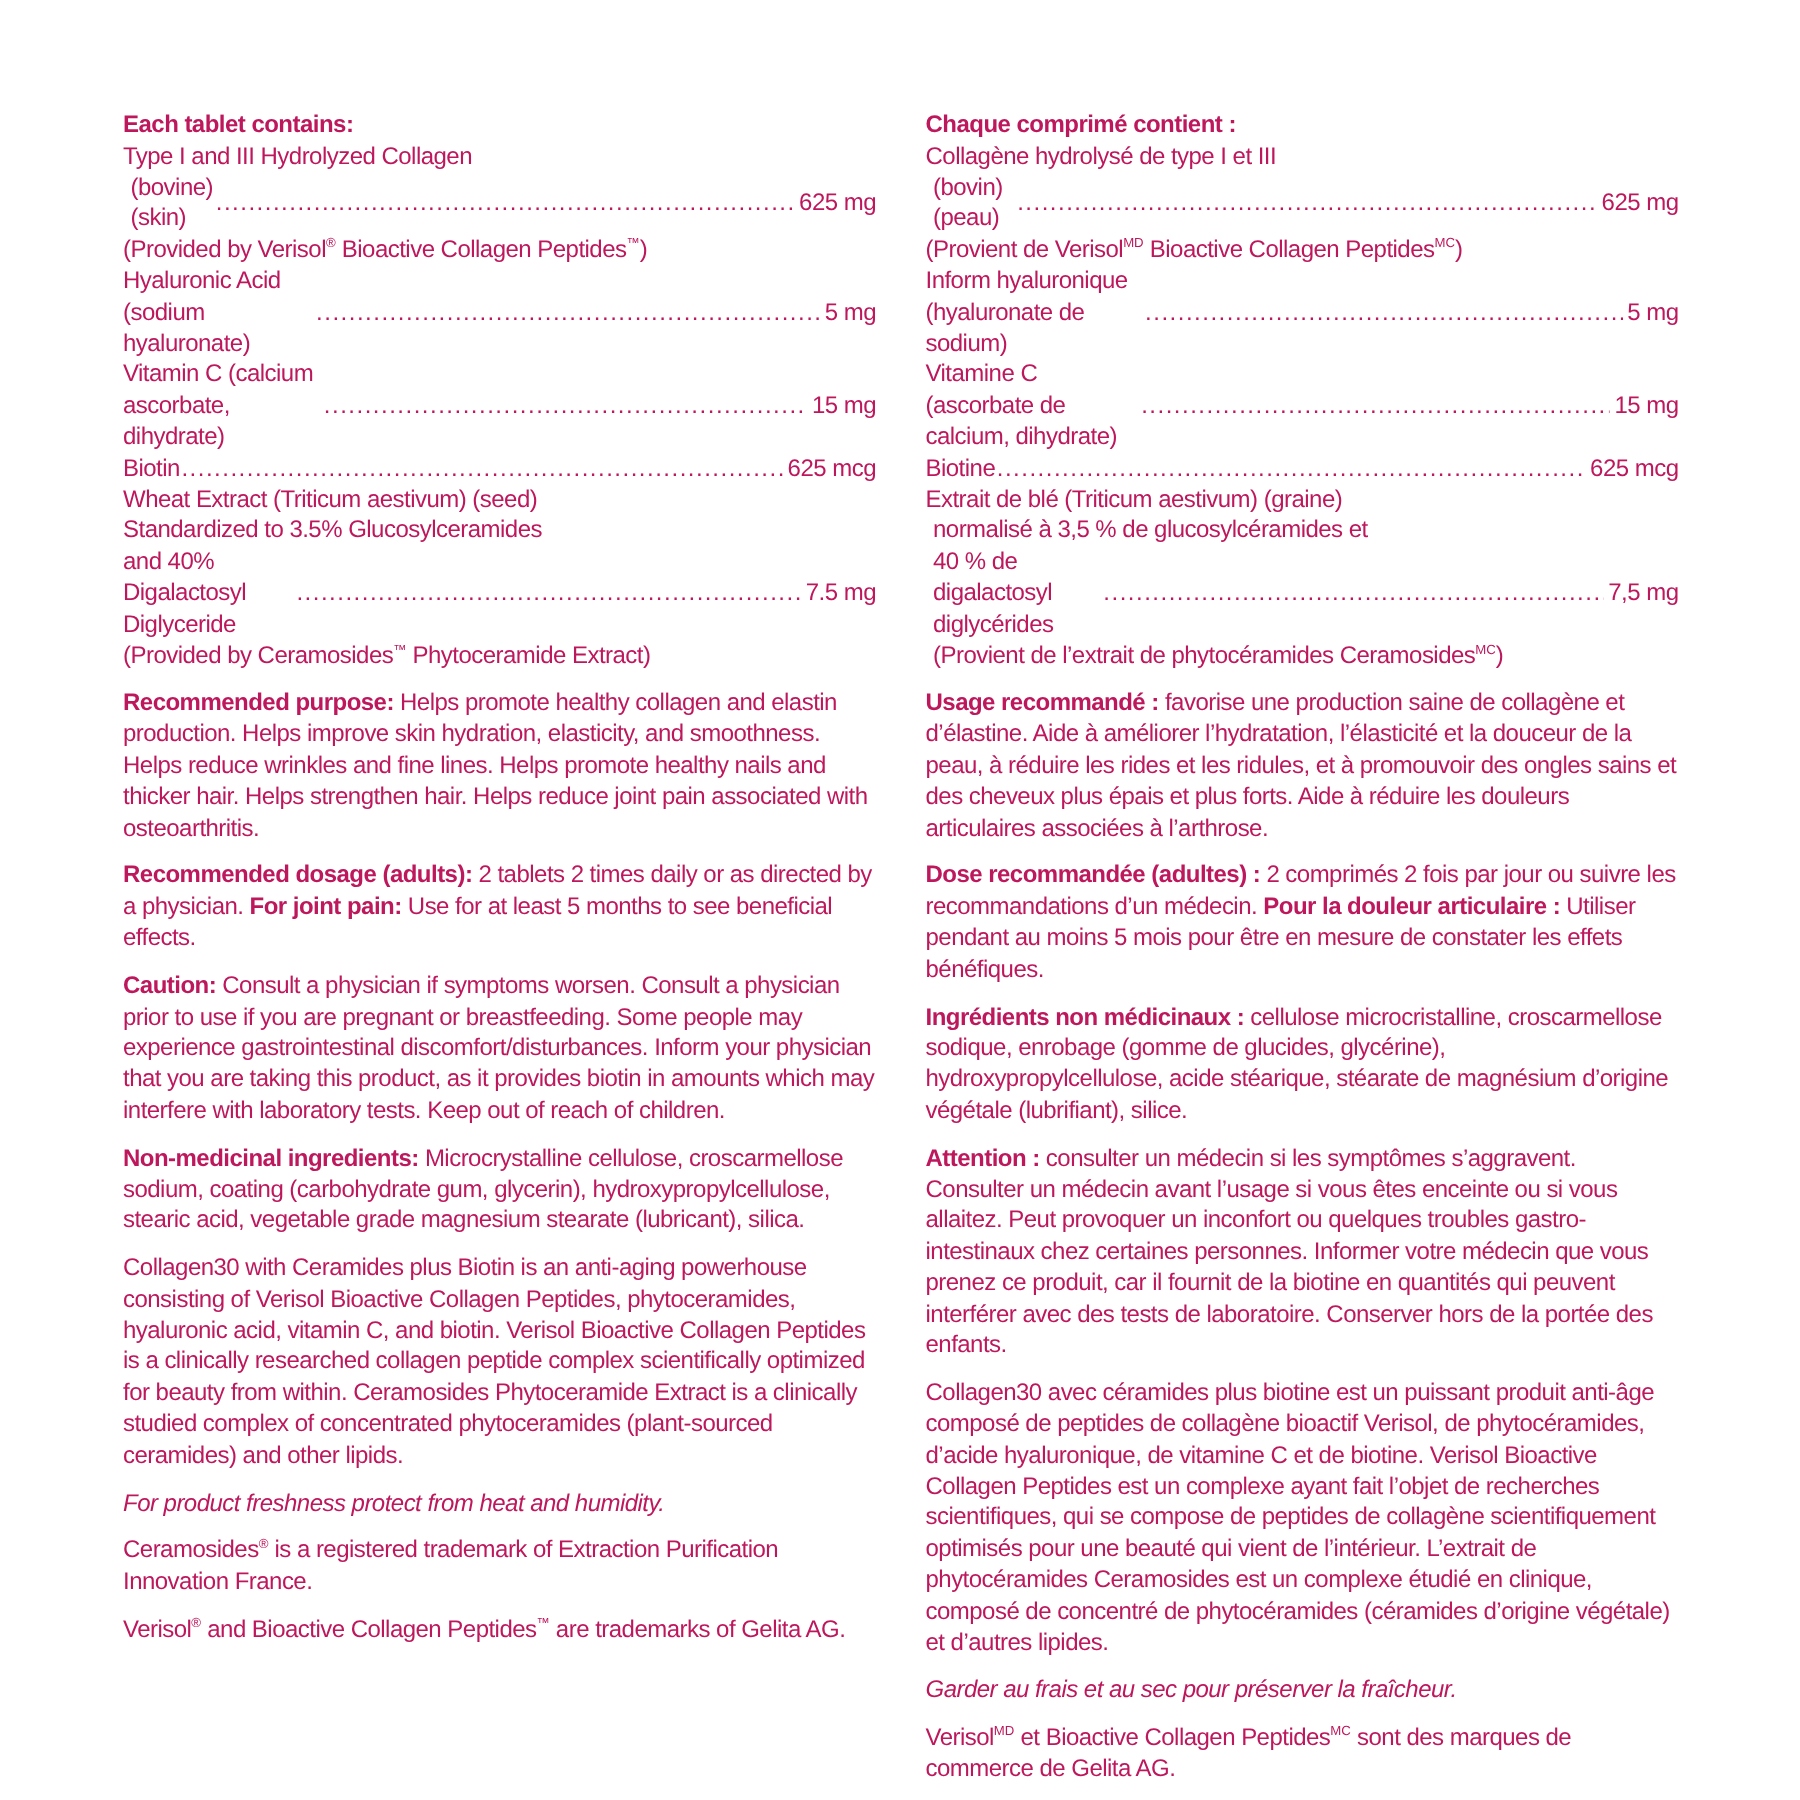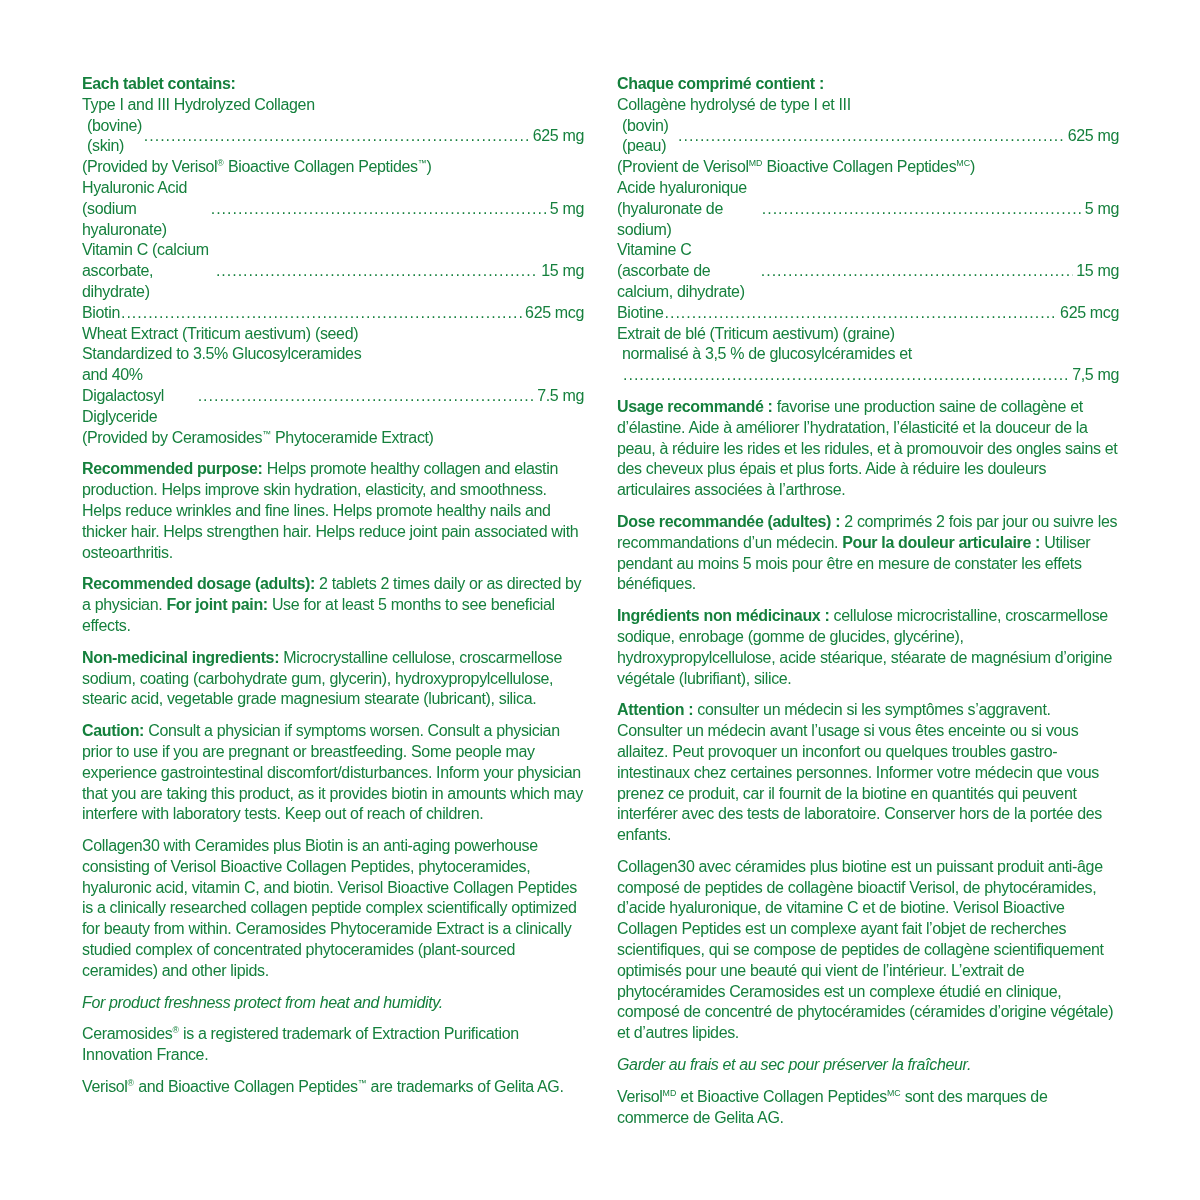--- a/index.html
+++ b/index.html
@@ -6,21 +6,21 @@
     margin: 0;
     padding: 0;
     background: #ffffff;
   }
   .sheet {
     position: relative;
     width: 1200px;
     height: 1200px;
     background: #ffffff;
     font-family: "Liberation Sans", sans-serif;
-    color: #15803d;
+    color: #be185d;
     overflow: hidden;
   }
   .col {
     position: absolute;
     top: 74px;
     width: 502px;
     font-size: 16px;
     line-height: 20.8px;
     letter-spacing: -0.35px;
   }
@@ -101,23 +101,23 @@
       <span>and 40% Digalactosyl Diglyceride</span>
       <span class="dots"></span>
       <span class="amt">7.5 mg</span>
     </div>
     <div><span>(Provided by Ceramosides</span><sup>™</sup><span> Phytoceramide Extract)</span></div>
 
     <p><span class="b">Recommended purpose:</span><span> Helps promote healthy collagen and elastin production. Helps improve skin hydration, elasticity, and smoothness. Helps reduce wrinkles and fine lines. Helps promote healthy nails and thicker hair. Helps strengthen hair. Helps reduce joint pain associated with osteoarthritis.</span></p>
 
     <p><span class="b">Recommended dosage (adults):</span><span> 2 tablets 2 times daily or as directed by a physician. </span><span class="b">For joint pain:</span><span> Use for at least 5 months to see beneficial effects.</span></p>
 
+    <p><span class="b">Caution:</span><span> Consult a physician if symptoms worsen. Consult a physician prior to use if you are pregnant or breastfeeding. Some people may experience gastrointestinal discomfort/disturbances. Inform your physician that you are taking this product, as it provides biotin in amounts which may interfere with laboratory tests. Keep out of reach of children.</span></p>
+
     <p><span class="b">Non-medicinal ingredients:</span><span> Microcrystalline cellulose, croscarmellose sodium, coating (carbohydrate gum, glycerin), hydroxypropylcellulose, stearic acid, vegetable grade magnesium stearate (lubricant), silica.</span></p>
-
-    <p><span class="b">Caution:</span><span> Consult a physician if symptoms worsen. Consult a physician prior to use if you are pregnant or breastfeeding. Some people may experience gastrointestinal discomfort/disturbances. Inform your physician that you are taking this product, as it provides biotin in amounts which may interfere with laboratory tests. Keep out of reach of children.</span></p>
 
     <p>Collagen30 with Ceramides plus Biotin is an anti-aging powerhouse consisting of Verisol Bioactive Collagen Peptides, phytoceramides, hyaluronic acid, vitamin C, and biotin. Verisol Bioactive Collagen Peptides is a clinically researched collagen peptide complex scientifically optimized for beauty from within. Ceramosides Phytoceramide Extract is a clinically studied complex of concentrated phytoceramides (plant-sourced ceramides) and other lipids.</p>
 
     <p class="center-italic">For product freshness protect from heat and humidity.</p>
 
     <p><span>Ceramosides</span><sup>®</sup><span> is a registered trademark of Extraction Purification Innovation France.</span></p>
 
     <p><span>Verisol</span><sup>®</sup><span> and Bioactive Collagen Peptides</span><sup>™</sup><span> are trademarks of Gelita AG.</span></p>
 
   </div>
@@ -128,41 +128,43 @@
 
     <div>Collagène hydrolysé de type I et III</div>
     <div class="row indent">
       <span>(bovin) (peau)</span>
       <span class="dots"></span>
       <span class="amt">625 mg</span>
     </div>
     <div><span>(Provient de Verisol</span><sup>MD</sup><span> Bioactive Collagen Peptides</span><sup>MC</sup><span>)</span></div>
 
     <div class="row">
-      <span>Acide hyaluronique (hyaluronate de sodium)</span>
+      <span>Inform hyaluronique (hyaluronate de sodium)</span>
       <span class="dots"></span>
       <span class="amt">5 mg</span>
     </div>
     <div class="row">
       <span>Vitamine C (ascorbate de calcium, dihydrate)</span>
       <span class="dots"></span>
       <span class="amt">15 mg</span>
     </div>
     <div class="row">
       <span>Biotine</span>
       <span class="dots"></span>
       <span class="amt">625 mcg</span>
     </div>
 
     <div><span>Extrait de blé (</span><span class="it">Triticum aestivum</span><span>) (graine)</span></div>
     <div class="indent">normalisé à 3,5 % de glucosylcéramides et</div>
     <div class="row indent">
+      <span>40 % de digalactosyl diglycérides</span>
       <span class="dots"></span>
       <span class="amt">7,5 mg</span>
     </div>
+    <div class="indent"><span>(Provient de l’extrait de phytocéramides Ceramosides</span><sup>MC</sup><span>)</span></div>
 
     <p><span class="b">Usage recommandé :</span><span> favorise une production saine de collagène et d’élastine. Aide à améliorer l’hydratation, l’élasticité et la douceur de la peau, à réduire les rides et les ridules, et à promouvoir des ongles sains et des cheveux plus épais et plus forts. Aide à réduire les douleurs articulaires associées à l’arthrose.</span></p>
 
     <p><span class="b">Dose recommandée (adultes) :</span><span> 2 comprimés 2 fois par jour ou suivre les recommandations d’un médecin. </span><span class="b">Pour la douleur articulaire :</span><span> Utiliser pendant au moins 5 mois pour être en mesure de constater les effets bénéfiques.</span></p>
 
     <p><span class="b">Ingrédients non médicinaux :</span><span> cellulose microcristalline, croscarmellose sodique, enrobage (gomme de glucides, glycérine), hydroxypropylcellulose, acide stéarique, stéarate de magnésium d’origine végétale (lubrifiant), silice.</span></p>
 
     <p><span class="b">Attention :</span><span> consulter un médecin si les symptômes s’aggravent. Consulter un médecin avant l’usage si vous êtes enceinte ou si vous allaitez. Peut provoquer un inconfort ou quelques troubles gastro-intestinaux chez certaines personnes. Informer votre médecin que vous prenez ce produit, car il fournit de la biotine en quantités qui peuvent interférer avec des tests de laboratoire. Conserver hors de la portée des enfants.</span></p>
 
     <p>Collagen30 avec céramides plus biotine est un puissant produit anti-âge composé de peptides de collagène bioactif Verisol, de phytocéramides, d’acide hyaluronique, de vitamine C et de biotine. Verisol Bioactive Collagen Peptides est un complexe ayant fait l’objet de recherches scientifiques, qui se compose de peptides de collagène scientifiquement optimisés pour une beauté qui vient de l’intérieur. L’extrait de phytocéramides Ceramosides est un complexe étudié en clinique, composé de concentré de phytocéramides (céramides d’origine végétale) et d’autres lipides.</p>

